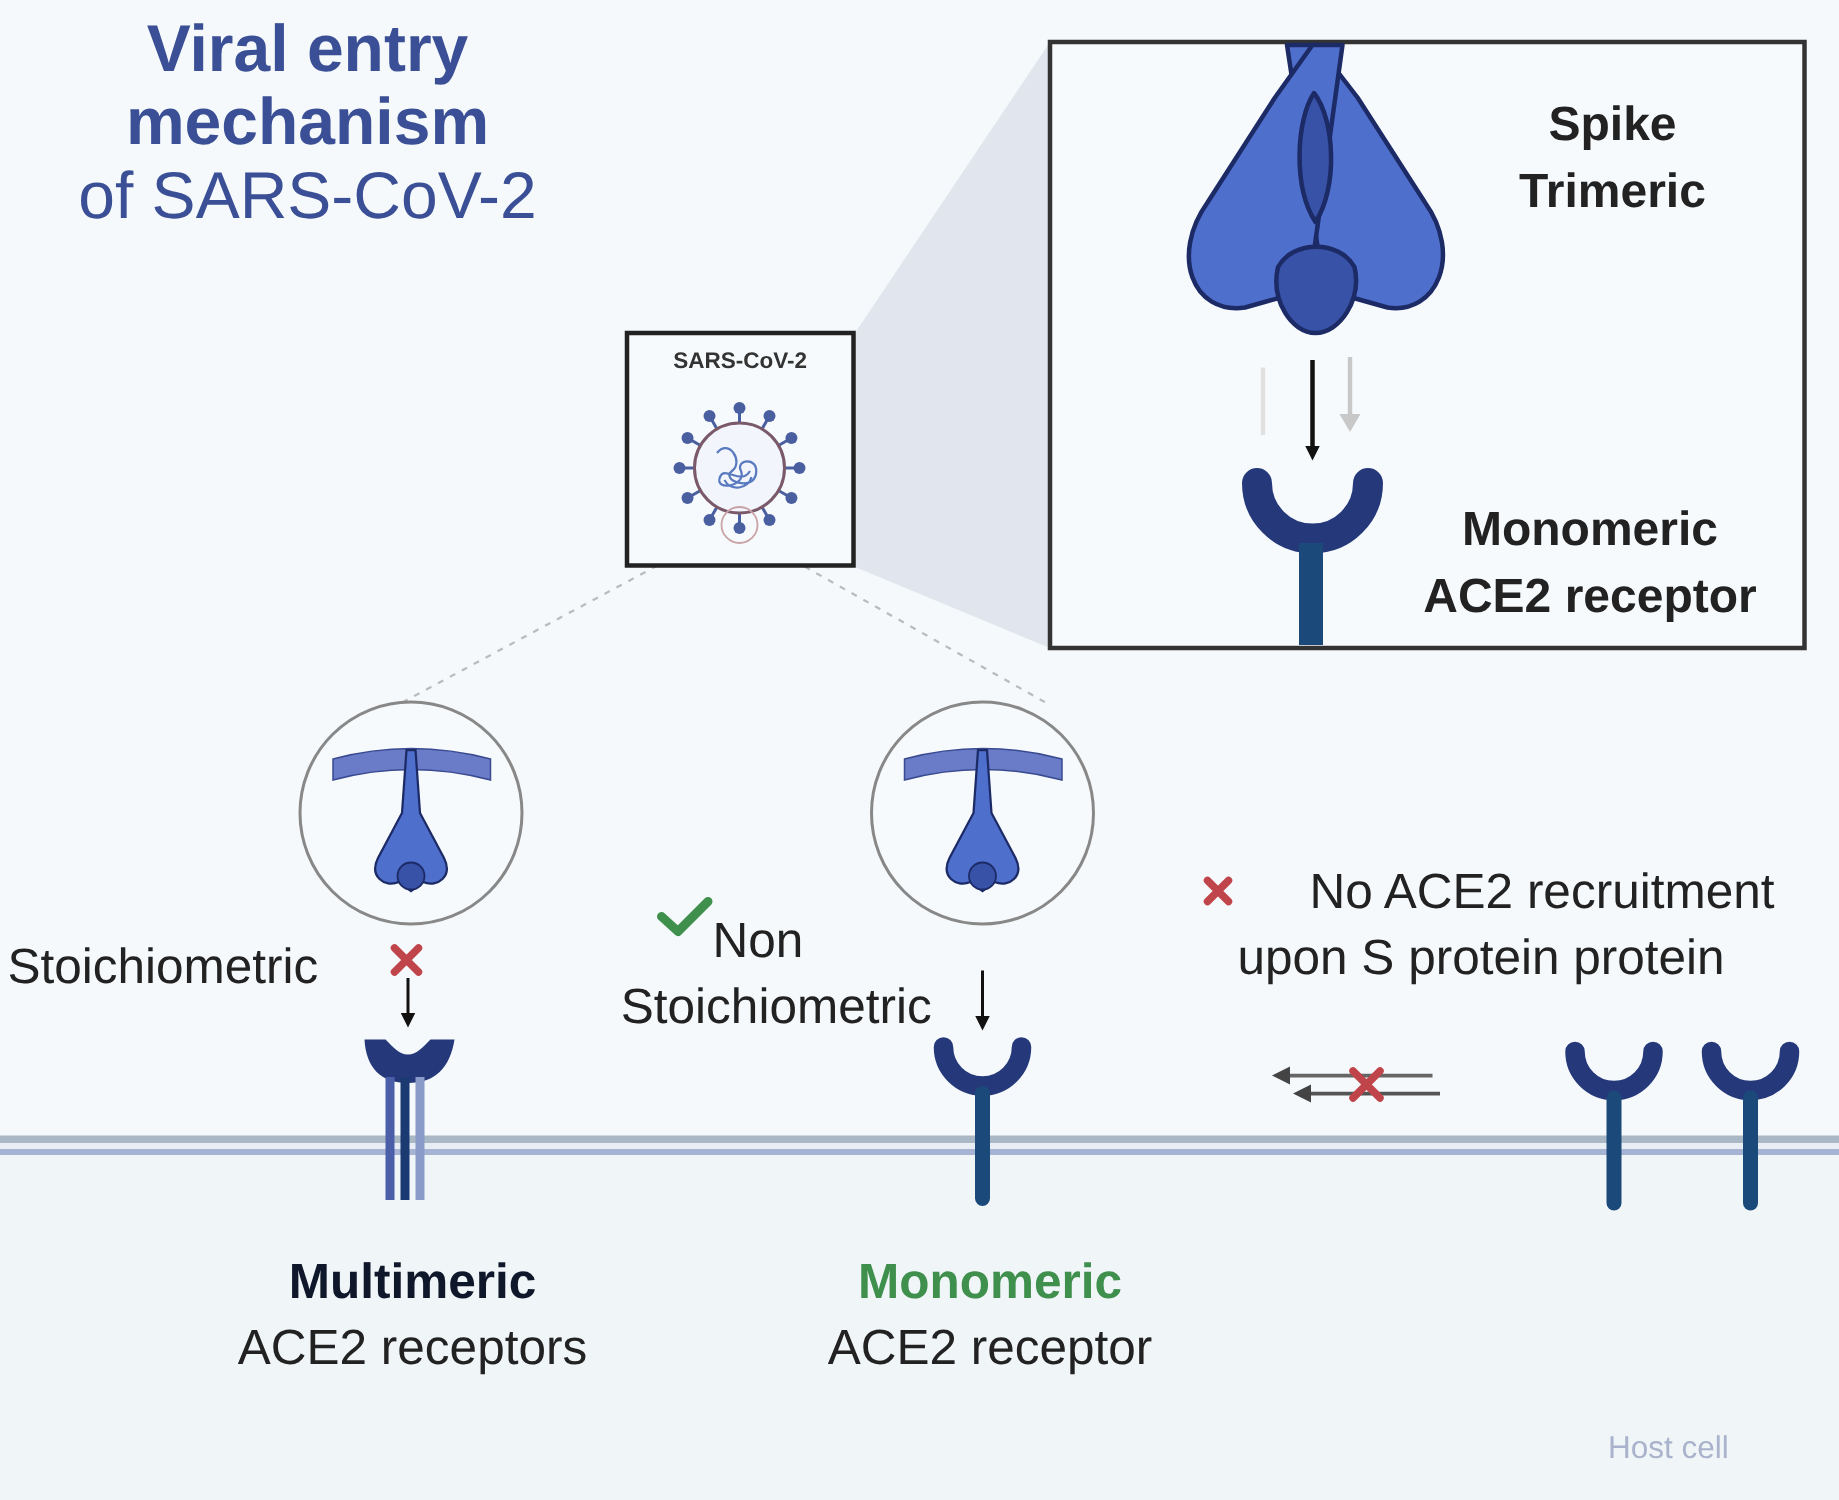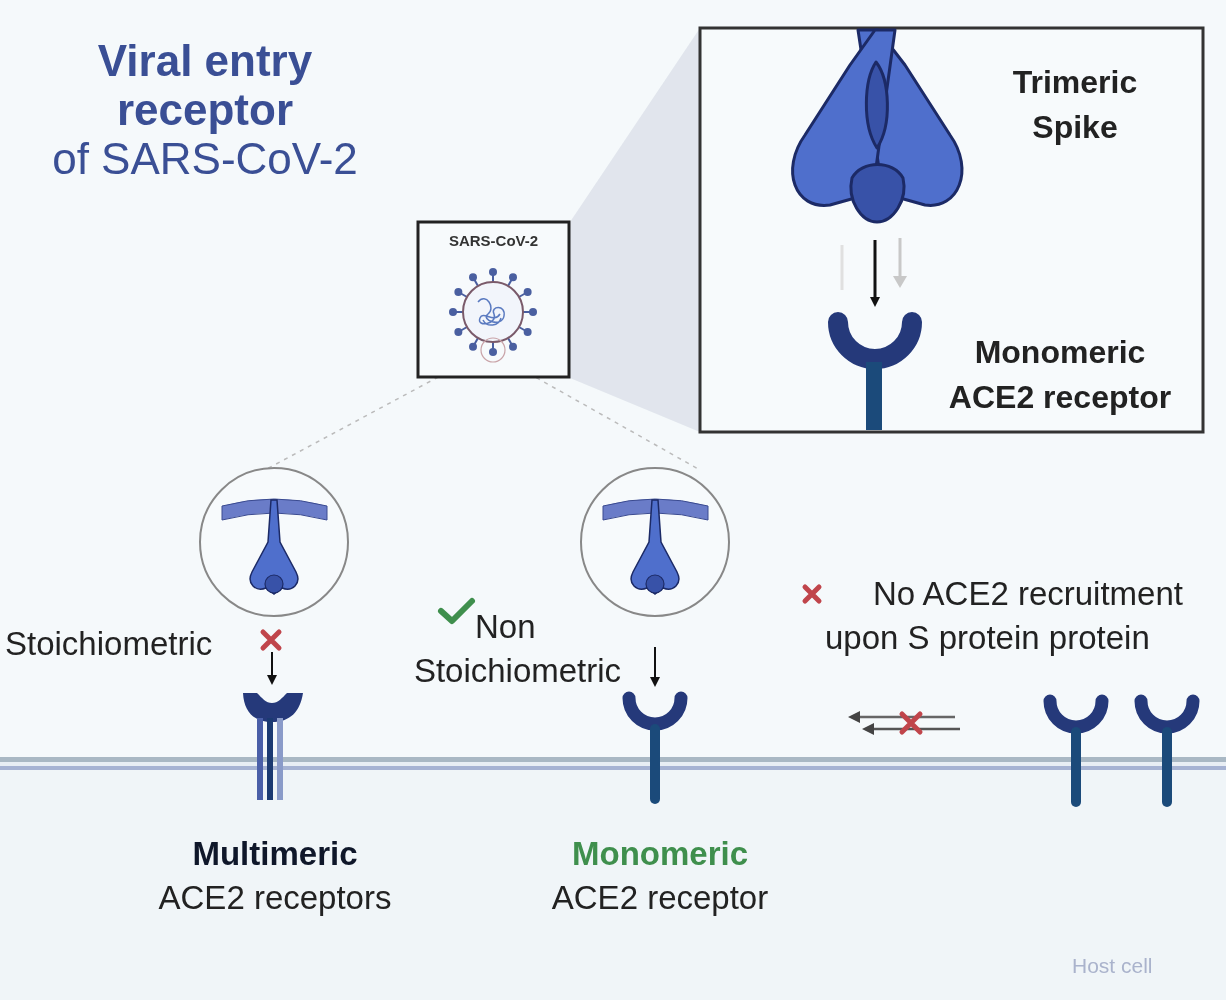--- a/index.html
+++ b/index.html
@@ -5,21 +5,21 @@
   html, body { margin: 0; padding: 0; }
   body {
     width: 1226px; height: 1000px; overflow: hidden;
     background: #f5f9fb;
     font-family: "Liberation Sans", "DejaVu Sans", sans-serif;
     position: relative;
   }
   .abs { position: absolute; }
   svg.layer { position: absolute; left: 0; top: 0; }
   .title {
-    left: 20px; top: 36px; width: 370px; text-align: center;
+    left: 20px; top: 8px; width: 370px; text-align: center;
     color: #3a4f95; line-height: 49px;
   }
   .title .b { font-weight: bold; font-size: 44px; display: block; }
   .title .n { font-size: 44px; display: block; }
   .txt { color: #222; font-size: 33px; line-height: 44px; }
   .bold { font-weight: bold; }
   .red { color: #0f172a; }
   .green { color: #3f8f4d; }
   .muted { color: #aab3cc; }
 </style>
@@ -142,29 +142,29 @@
     <rect x="1071" y="727" width="10" height="80" rx="5" fill="#1b4a7a"></rect>
   </g>
   <g>
     <path d="M1141,701 A26,26 0 0 0 1193,701" fill="none" stroke="#25397a" stroke-width="13" stroke-linecap="round"></path>
     <rect x="1162" y="727" width="10" height="80" rx="5" fill="#1b4a7a"></rect>
   </g>
 </svg>
 
 <div class="abs title">
   <span class="b">Viral entry</span>
-  <span class="b">receptor</span>
+  <span class="b">mechanism</span>
   <span class="n">of SARS-CoV-2</span>
 </div>
 
 <div class="abs bold" style="left:418px;top:232px;width:151px;text-align:center;font-size:15px;color:#333;">SARS-CoV-2</div>
 
 <div class="abs txt bold" style="left:990px;top:60px;width:170px;text-align:center;font-size:32px;line-height:45px;">
+  <div>Spike</div>
   <div>Trimeric</div>
-  <div>Spike</div>
 </div>
 <div class="abs txt bold" style="left:920px;top:330px;width:280px;text-align:center;font-size:32px;line-height:45px;">
   <div>Monomeric</div>
   <div>ACE2 receptor</div>
 </div>
 
 <div class="abs txt" style="left:5px;top:622px;">Stoichiometric</div>
 <div class="abs txt" style="left:120px;top:832px;width:310px;text-align:center;">
   <div class="red bold">Multimeric</div>
   <div>ACE2 receptors</div>

